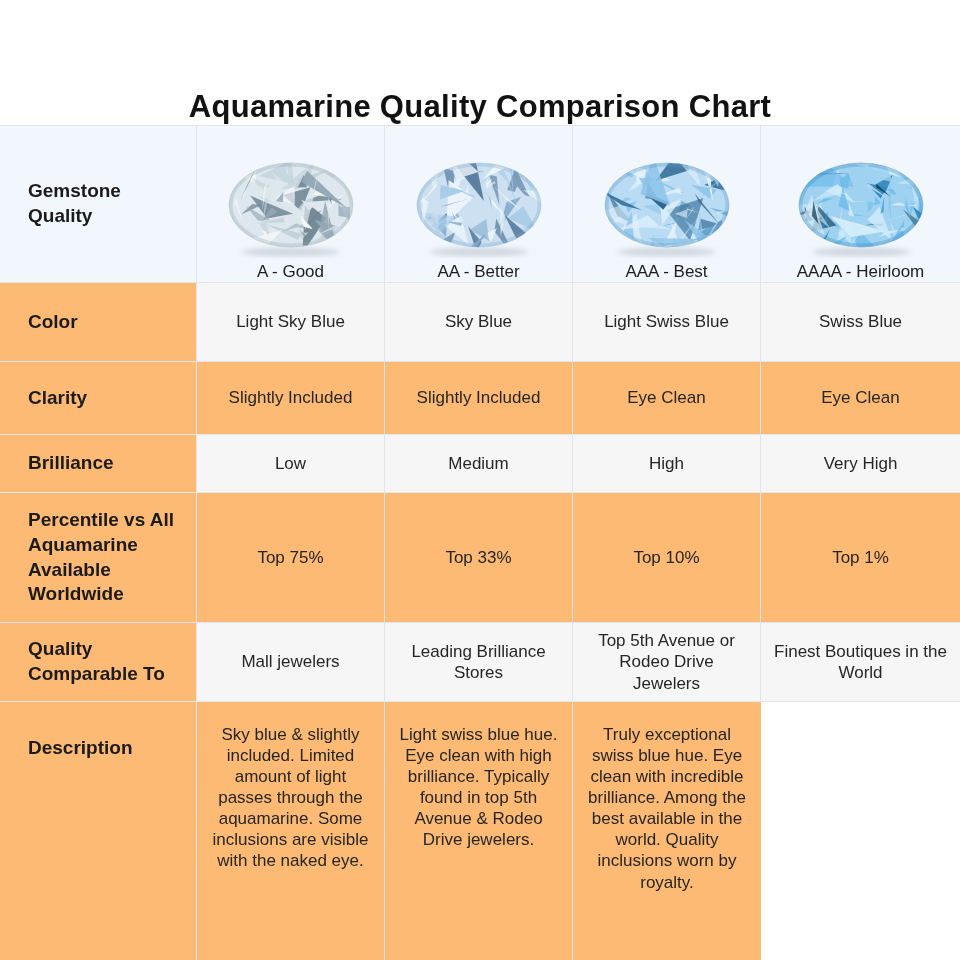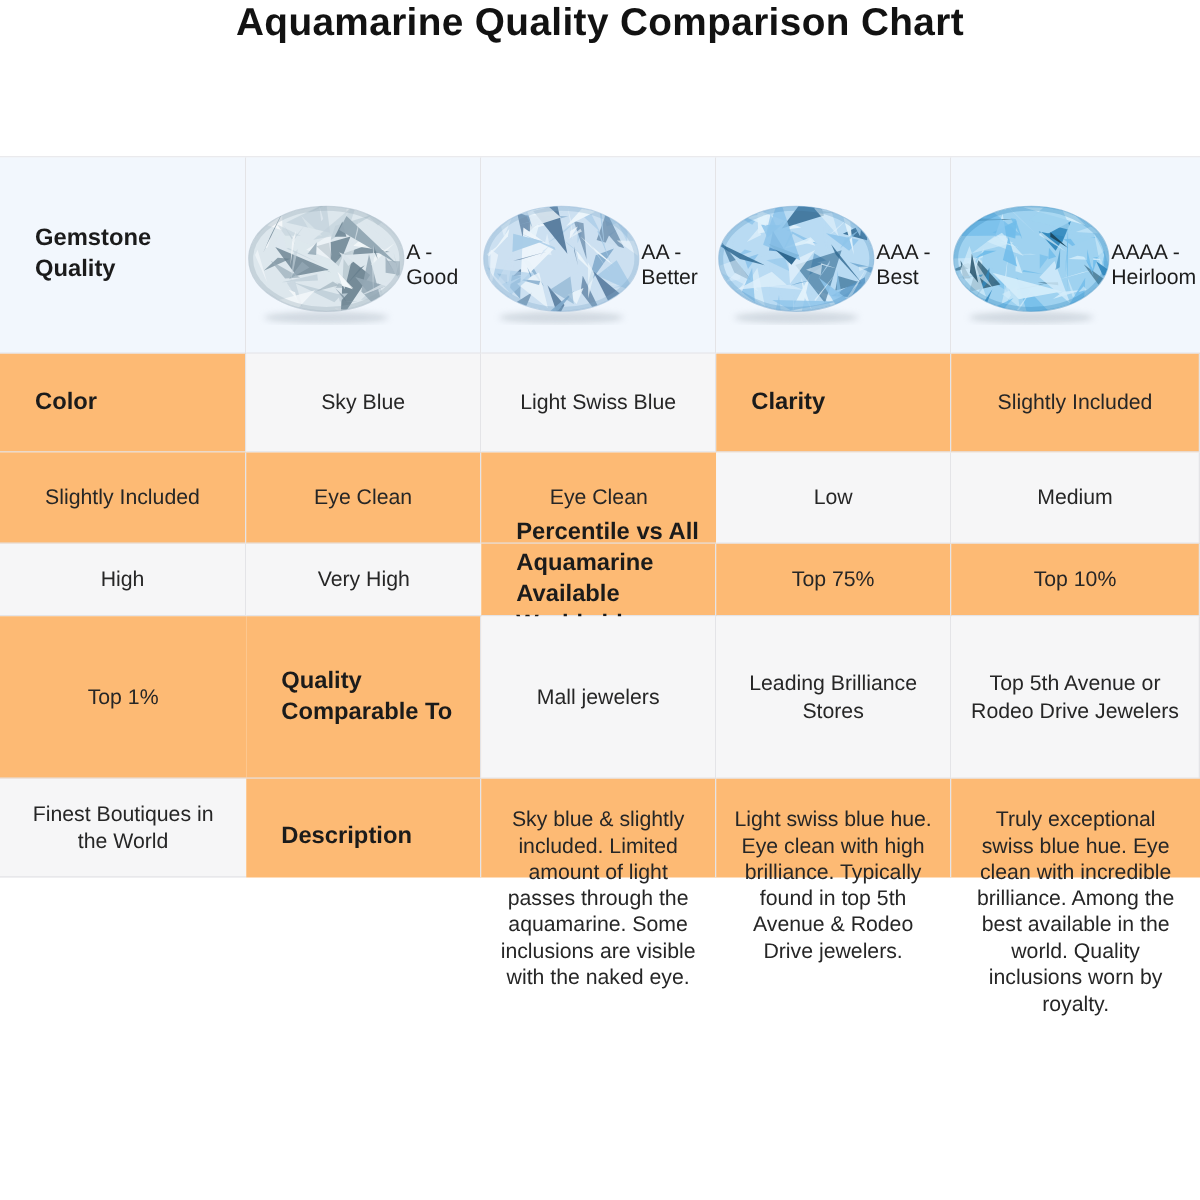--- a/index.html
+++ b/index.html
@@ -11,21 +11,21 @@
     --value-text:#262626;
   }
   *{margin:0;padding:0;box-sizing:border-box;}
   html,body{background:#ffffff;}
   body{
     width:960px;height:960px;overflow:hidden;
     font-family:"Liberation Sans","DejaVu Sans",sans-serif;
     color:var(--value-text);
   }
   .title-bar{
-    height:125px;display:flex;align-items:flex-start;justify-content:center;
+    height:125px;display:flex;align-items:flex-end;justify-content:center;
   }
   .title-bar h1{
     font-size:31px;font-weight:700;letter-spacing:.3px;color:var(--title-text);
   }
   .grid{
     display:grid;
     grid-template-columns:197px 188px 188px 188px 199px;
     grid-template-rows:157px 79px 73px 58px 130px 79px 259px;
     border-top:1px solid var(--border);
     width:960px;height:835px;
@@ -44,21 +44,21 @@
     color:var(--label-text);
   }
   .value-cell{
     display:flex;align-items:center;justify-content:center;
     text-align:center;font-size:17px;line-height:1.26;
     padding:0 13px;color:var(--value-text);
   }
   .stripe{background:var(--stripe-bg);}
   .header-bg{background:var(--header-row-bg);}
   .gem-cell{
-    display:flex;flex-direction:row;align-items:center;justify-content:flex-end;
+    display:flex;flex-direction:column;align-items:center;justify-content:flex-end;
     padding-top:13px;
   }
   .gem{width:128px;height:100px;display:flex;align-items:center;justify-content:center;}
   .gem-caption{font-size:17px;color:#1d1d1d;margin-top:3px;}
   .desc-cell{
     align-items:flex-start;
     padding-top:22px;line-height:1.24;
   }
 </style>
 </head>
@@ -422,36 +422,40 @@
             <polygon points="79.4,23.8 79.2,27.4 93.2,36.2" fill="#1c4a63" opacity="1.00"></polygon>
             <ellipse cx="64" cy="45" rx="60" ry="40" fill="none" stroke="#3188bd" stroke-width="3" opacity="0.3"></ellipse>
           </g>
           <ellipse cx="64" cy="45" rx="62" ry="42" fill="none" stroke="#3188bd" stroke-width="1" opacity="0.45"></ellipse>
         </svg>
       </div>
     <div class="gem-caption">AAAA - Heirloom</div>
   </div>
 
   <div class="cell label-cell">Color</div>
+  <div class="cell value-cell stripe">Light Sky Blue</div>
   <div class="cell value-cell stripe">Sky Blue</div>
   <div class="cell value-cell stripe">Light Swiss Blue</div>
+  <div class="cell value-cell stripe last-col">Swiss Blue</div>
 
   <div class="cell label-cell">Clarity</div>
   <div class="cell value-cell">Slightly Included</div>
   <div class="cell value-cell">Slightly Included</div>
   <div class="cell value-cell">Eye Clean</div>
   <div class="cell value-cell last-col">Eye Clean</div>
 
+  <div class="cell label-cell">Brilliance</div>
   <div class="cell value-cell stripe">Low</div>
   <div class="cell value-cell stripe">Medium</div>
   <div class="cell value-cell stripe">High</div>
   <div class="cell value-cell stripe last-col">Very High</div>
 
   <div class="cell label-cell">Percentile vs All Aquamarine Available Worldwide</div>
   <div class="cell value-cell">Top 75%</div>
+  <div class="cell value-cell">Top 33%</div>
   <div class="cell value-cell">Top 10%</div>
   <div class="cell value-cell last-col">Top 1%</div>
 
   <div class="cell label-cell">Quality Comparable To</div>
   <div class="cell value-cell stripe">Mall jewelers</div>
   <div class="cell value-cell stripe">Leading Brilliance Stores</div>
   <div class="cell value-cell stripe">Top 5th Avenue or Rodeo Drive Jewelers</div>
   <div class="cell value-cell stripe last-col">Finest Boutiques in the World</div>
 
   <div class="cell label-cell last-row" style="align-items:flex-start;padding-top:34px;">Description</div>

